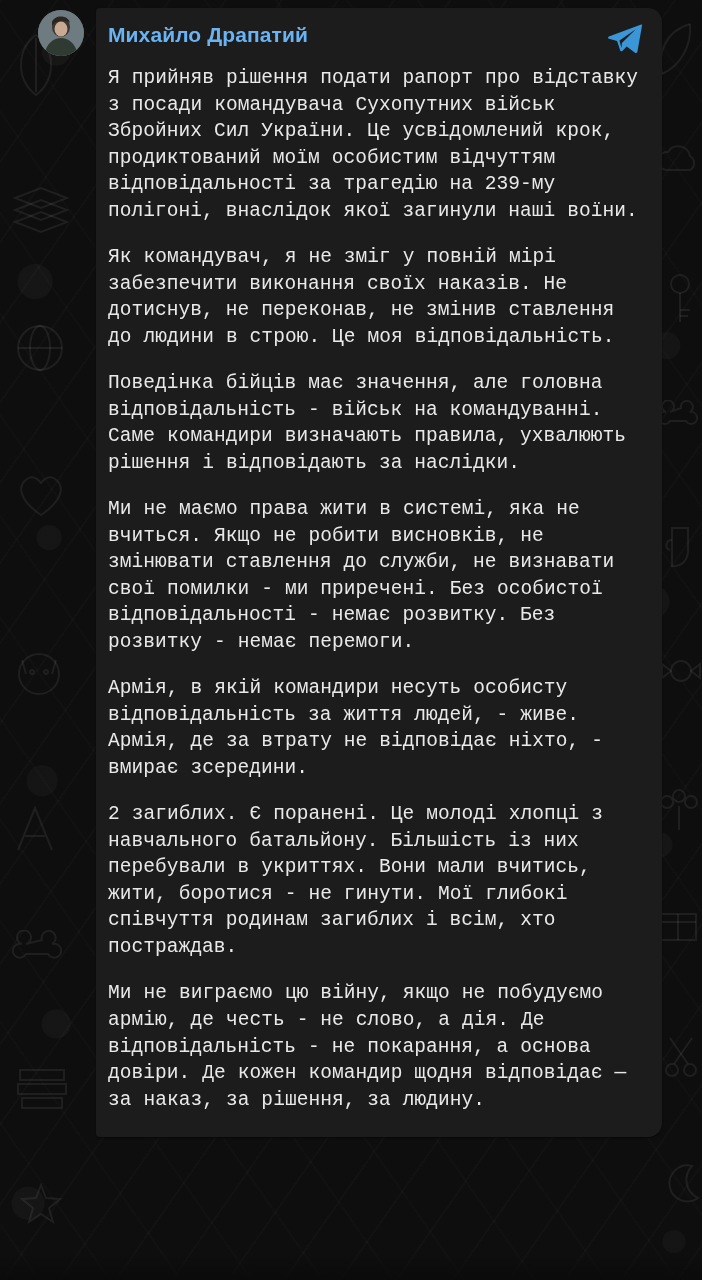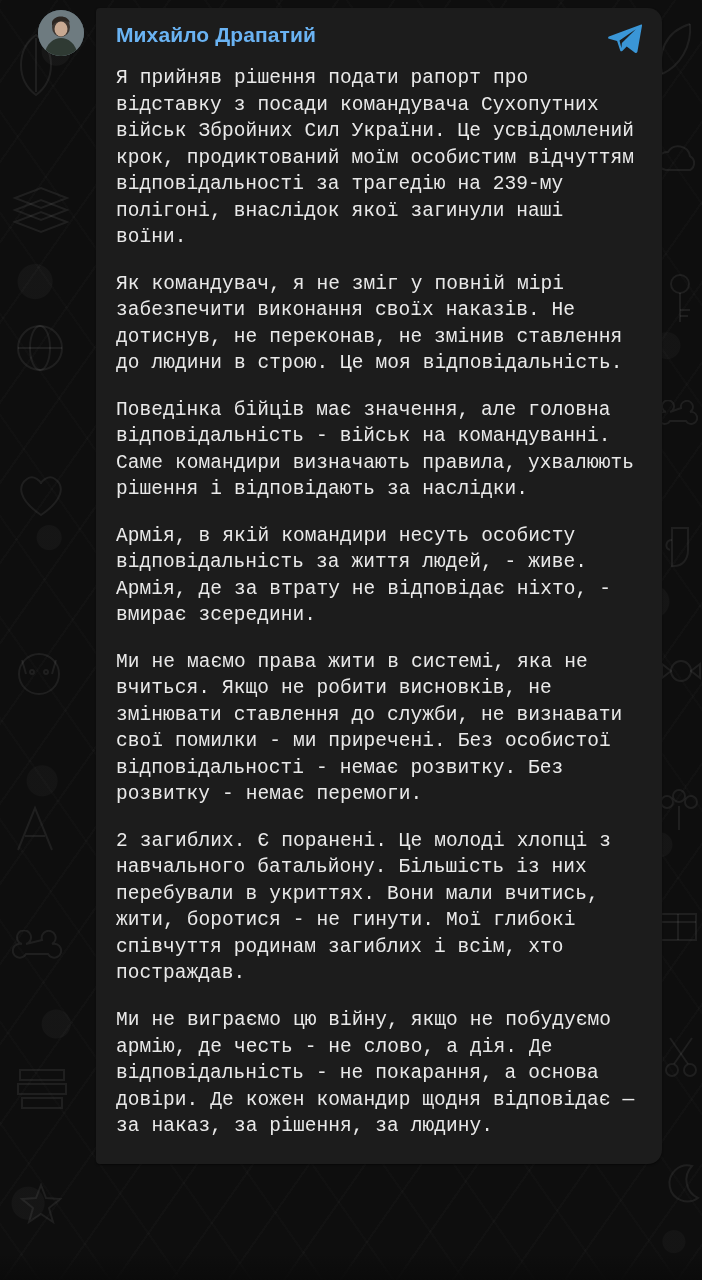--- a/index.html
+++ b/index.html
@@ -59,21 +59,21 @@
   .doodles svg { position: absolute; }
 
   
   .message {
     position: absolute;
     left: 96px;
     top: 8px;
     width: 566px;
     background: #1c1c1c;
     border-radius: 4px 14px 14px 4px;
-    padding: 14px 20px 16px 20px;
+    padding: 14px 20px 16px 12px;
     box-sizing: border-box;
     box-shadow: 0 1px 2px rgba(0,0,0,0.5);
   }
 
   .avatar {
     position: absolute;
     left: 38px;
     top: 10px;
     width: 46px;
     height: 46px;
@@ -234,21 +234,21 @@
       <span class="tg-icon">
         <svg width="34" height="30" viewBox="0 0 34 30" fill="#3a96d6">
           <path d="M33.2 1.4 L0.9 13.6 c-1.1 .4 -1.1 1.9 .1 2.2 l8.1 2.3 3.1 9.3 c.3 .9 1.4 1.2 2.1 .5 l4.4 -4.3 8.3 6.1 c.9 .7 2.2 .2 2.4 -.9 L34 2.8 c.2 -1.1 -.8 -1.9 -.8 -1.4 z M11.5 17.6 L27.8 6.3 13.9 19.9 l-.5 5.2 -1.9 -7.5 z" fill="#3a96d6"></path>
         </svg>
       </span>
     </div>
     <div class="msg-body">
       <p>Я прийняв рішення подати рапорт про відставку з посади командувача Сухопутних військ Збройних Сил України. Це усвідомлений крок, продиктований моїм особистим відчуттям відповідальності за трагедію на 239-му полігоні, внаслідок якої загинули наші воїни.</p>
       <p>Як командувач, я не зміг у повній мірі забезпечити виконання своїх наказів. Не дотиснув, не переконав, не змінив ставлення до людини в строю. Це моя відповідальність.</p>
       <p>Поведінка бійців має значення, але головна відповідальність - військ на командуванні. Саме командири визначають правила, ухвалюють рішення і відповідають за наслідки.</p>
+      <p>Ми не маємо права жити в системі, яка не вчиться. Якщо не робити висновків, не змінювати ставлення до служби, не визнавати свої помилки - ми приречені. Без особистої відповідальності - немає розвитку. Без розвитку - немає перемоги.</p>
       <p>Армія, в якій командири несуть особисту відповідальність за життя людей, - живе. Армія, де за втрату не відповідає ніхто, - вмирає зсередини.</p>
-      <p>Ми не маємо права жити в системі, яка не вчиться. Якщо не робити висновків, не змінювати ставлення до служби, не визнавати свої помилки - ми приречені. Без особистої відповідальності - немає розвитку. Без розвитку - немає перемоги.</p>
       <p>2 загиблих. Є поранені. Це молоді хлопці з навчального батальйону. Більшість із них перебували в укриттях. Вони мали вчитись, жити, боротися - не гинути. Мої глибокі співчуття родинам загиблих і всім, хто постраждав.</p>
       <p>Ми не виграємо цю війну, якщо не побудуємо армію, де честь - не слово, а дія. Де відповідальність - не покарання, а основа довіри. Де кожен командир щодня відповідає — за наказ, за рішення, за людину.</p>
     </div>
   </div>
 
   <div class="fade-bottom"></div>
 </div>
 
 </body></html>

